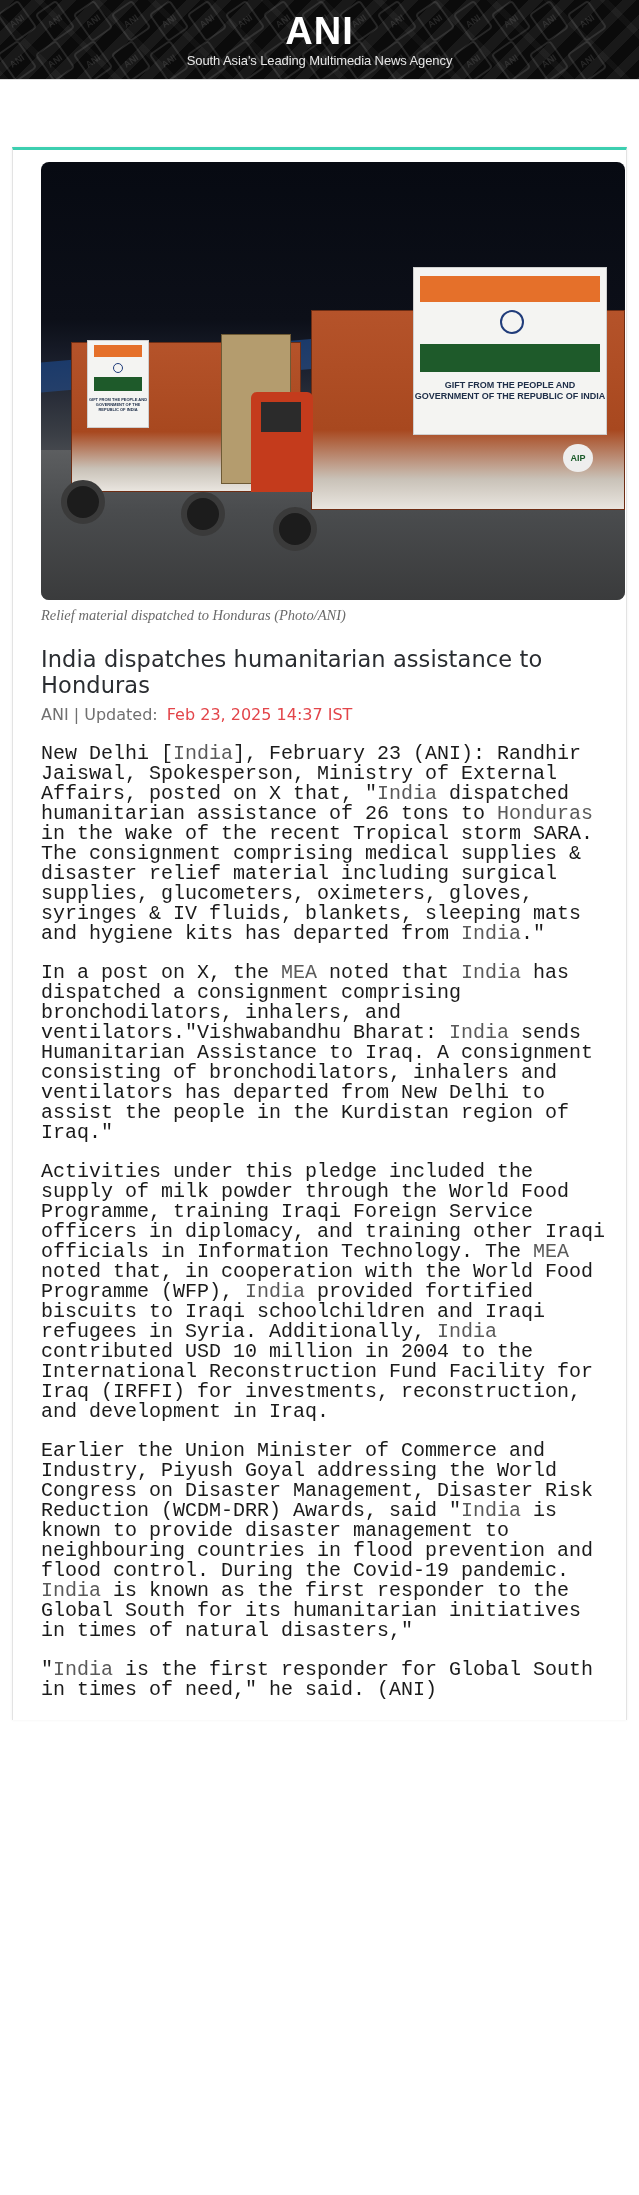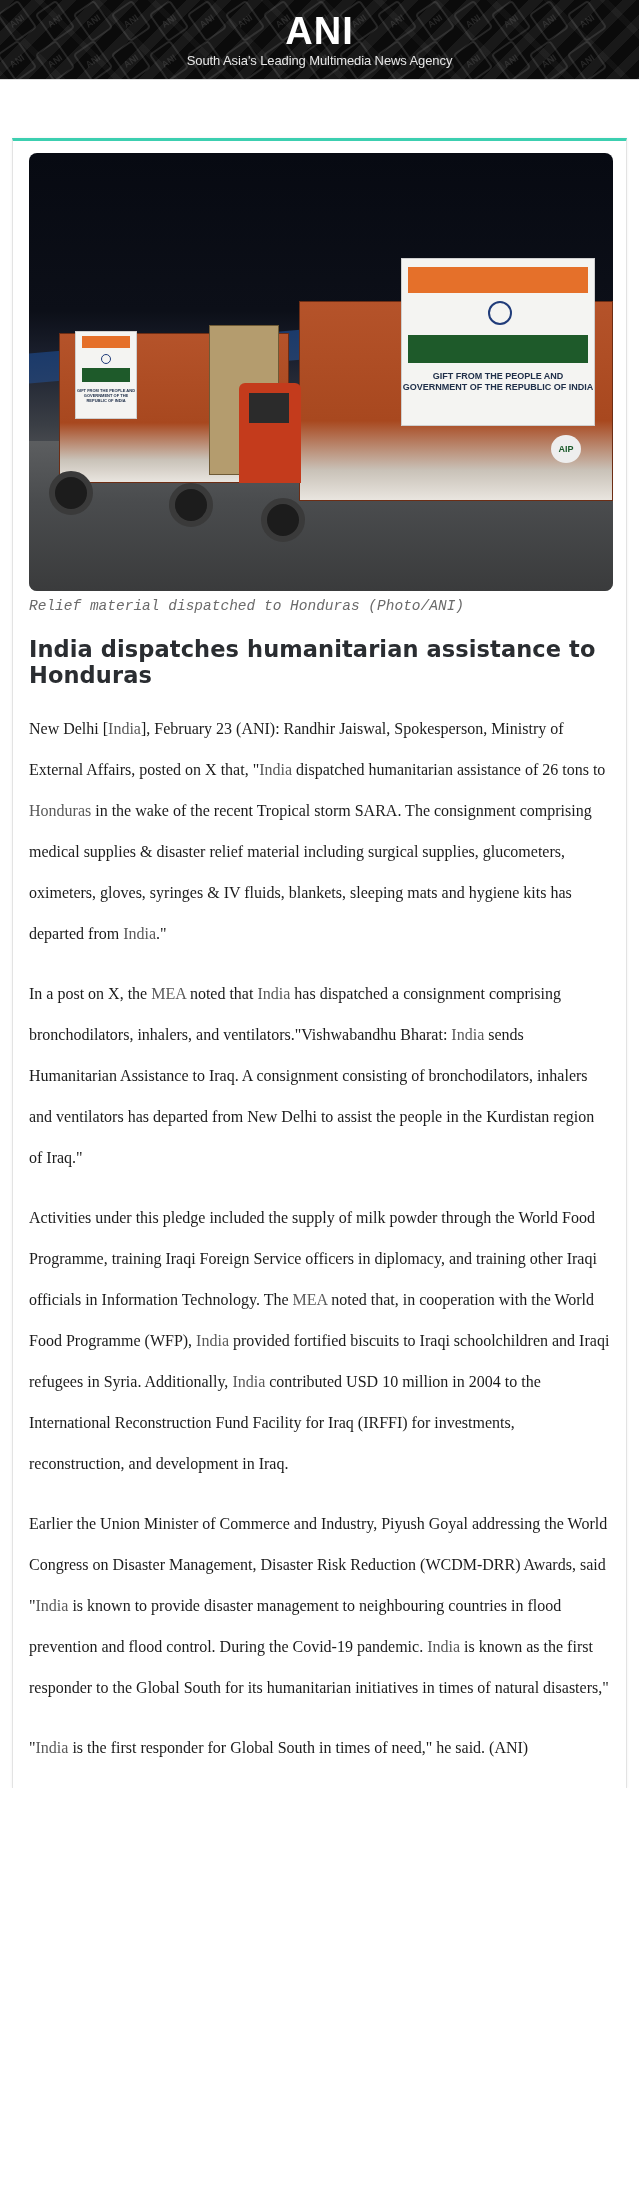--- a/index.html
+++ b/index.html
@@ -36,25 +36,25 @@
     letter-spacing: 1px; line-height: 42px;
   }
   .tagline {
     position: absolute; left: 0; right: 0; top: 53px;
     font-size: 13px; color: #e6e6e6; letter-spacing: -0.1px;
   }
 
   .spacer { height: 58px; background: #fff; }
 
   .card {
-    margin: 0 12px;
+    margin: 9px 12px;
     border-top: 3px solid #3ccfb0;
     border-left: 1px solid #e3e3e3;
     border-right: 1px solid #e3e3e3;
-    padding: 12px 16px 20px 16px;
+    padding: 12px 16px 20px 28px;
     background: #fff;
     box-shadow: 0 0 3px rgba(0,0,0,0.06);
   }
 
   .photo {
     position: relative;
     width: 584px; height: 438px;
     border-radius: 8px;
     overflow: hidden;
     background: linear-gradient(180deg, #070a12 0%, #0c0f18 36%, #1d2230 48%, #3a3e45 62%, #55575a 72%, #8b8c8c 100%);
@@ -90,41 +90,41 @@
   .flag.big .txt { top: 112px; font-size: 9px; line-height: 11px; }
   .flag.small { left: 46px; top: 178px; width: 62px; height: 88px; }
   .flag.small .saffron { top: 4px; height: 12px; }
   .flag.small .chakra { left: 25px; top: 22px; width: 10px; height: 10px; border-width: 1px; }
   .flag.small .green { top: 36px; height: 14px; }
   .flag.small .txt { top: 56px; font-size: 4px; line-height: 5px; }
   .aip { position: absolute; left: 522px; top: 282px; width: 30px; height: 28px; border-radius: 50%; background: #eee; color: #1a5a2a; font: bold 9px "Liberation Sans", sans-serif; line-height: 28px; text-align: center; }
 
   .caption {
     margin-top: 7px;
-    font-family: Liberation Mono, monospace;
+    font-family: Liberation Serif, serif;
     font-style: italic; font-size: 14.5px; color: #6a6a6a;
   }
 
   .headline {
     margin-top: 22px;
     font-family: "DejaVu Sans", sans-serif;
-    font-weight: bold; font-size: 22.5px; line-height: 26px;
+    font-weight: normal; font-size: 22.5px; line-height: 26px;
     color: #2a2d31; letter-spacing: 0.1px;
   }
   .meta {
     margin-top: 7px;
     font-family: "DejaVu Sans", sans-serif;
     font-size: 16px; color: #707070;
   }
   .meta .date { color: #e3454a; margin-left: 4px; }
 
   .body { margin-top: 20px; }
   .body p {
-    font-family: Liberation Serif, serif;
-    font-size: 16px; line-height: 41px; color: #1b1b1b;
+    font-family: Liberation Mono, monospace;
+    font-size: 20px; line-height: 20px; color: #1b1b1b;
     margin-bottom: 19px;
   }
   .body p .lnk { color: #5a5a5a; }
   .body p:last-child { margin-bottom: 0; }
 </style>
 </head>
 <body>
 
 <header class="masthead">
   <div class="pattern" id="pattern">
@@ -196,20 +196,24 @@
         <div class="green"></div>
       <div class="txt">GIFT FROM THE PEOPLE AND GOVERNMENT OF THE REPUBLIC OF INDIA</div>
     </div>
     <div class="aip">AIP</div>
   </div>
 
   <div class="caption">Relief material dispatched to Honduras (Photo/ANI)</div>
 
   <h1 class="headline">India dispatches humanitarian assistance to Honduras</h1>
 
+  <div class="meta">
+    <span>ANI | Updated:</span>
+    <span class="date">Feb 23, 2025 14:37 IST</span>
+  </div>
 
   <div class="body" id="article-body">
       <p>New Delhi [<a class="lnk">India</a>], February 23 (ANI): Randhir Jaiswal, Spokesperson, Ministry of External Affairs, posted on X that, "<a class="lnk">India</a> dispatched humanitarian assistance of 26 tons to <a class="lnk">Honduras</a> in the wake of the recent Tropical storm SARA. The consignment comprising medical supplies &amp; disaster relief material including surgical supplies, glucometers, oximeters, gloves, syringes &amp; IV fluids, blankets, sleeping mats and hygiene kits has departed from <a class="lnk">India</a>."</p>
       <p>In a post on X, the <a class="lnk">MEA</a> noted that <a class="lnk">India</a> has dispatched a consignment comprising bronchodilators, inhalers, and ventilators."Vishwabandhu Bharat: <a class="lnk">India</a> sends Humanitarian Assistance to Iraq. A consignment consisting of bronchodilators, inhalers and ventilators has departed from New Delhi to assist the people in the Kurdistan region of Iraq."</p>
       <p>Activities under this pledge included the supply of milk powder through the World Food Programme, training Iraqi Foreign Service officers in diplomacy, and training other Iraqi officials in Information Technology. The <a class="lnk">MEA</a> noted that, in cooperation with the World Food Programme (WFP), <a class="lnk">India</a> provided fortified biscuits to Iraqi schoolchildren and Iraqi refugees in Syria. Additionally, <a class="lnk">India</a> contributed USD 10 million in 2004 to the International Reconstruction Fund Facility for Iraq (IRFFI) for investments, reconstruction, and development in Iraq.</p>
       <p>Earlier the Union Minister of Commerce and Industry, Piyush Goyal addressing the World Congress on Disaster Management, Disaster Risk Reduction (WCDM-DRR) Awards, said "<a class="lnk">India</a> is known to provide disaster management to neighbouring countries in flood prevention and flood control. During the Covid-19 pandemic. <a class="lnk">India</a> is known as the first responder to the Global South for its humanitarian initiatives in times of natural disasters,"</p>
       <p>"<a class="lnk">India</a> is the first responder for Global South in times of need," he said. (ANI)</p>
     </div>
 </article>
 

